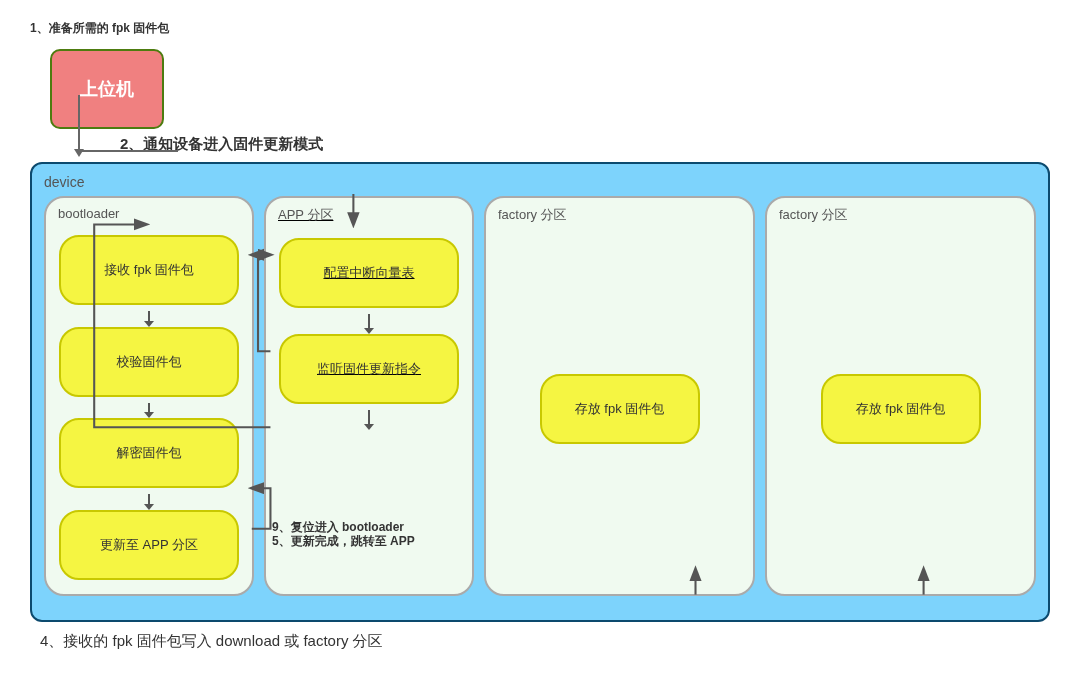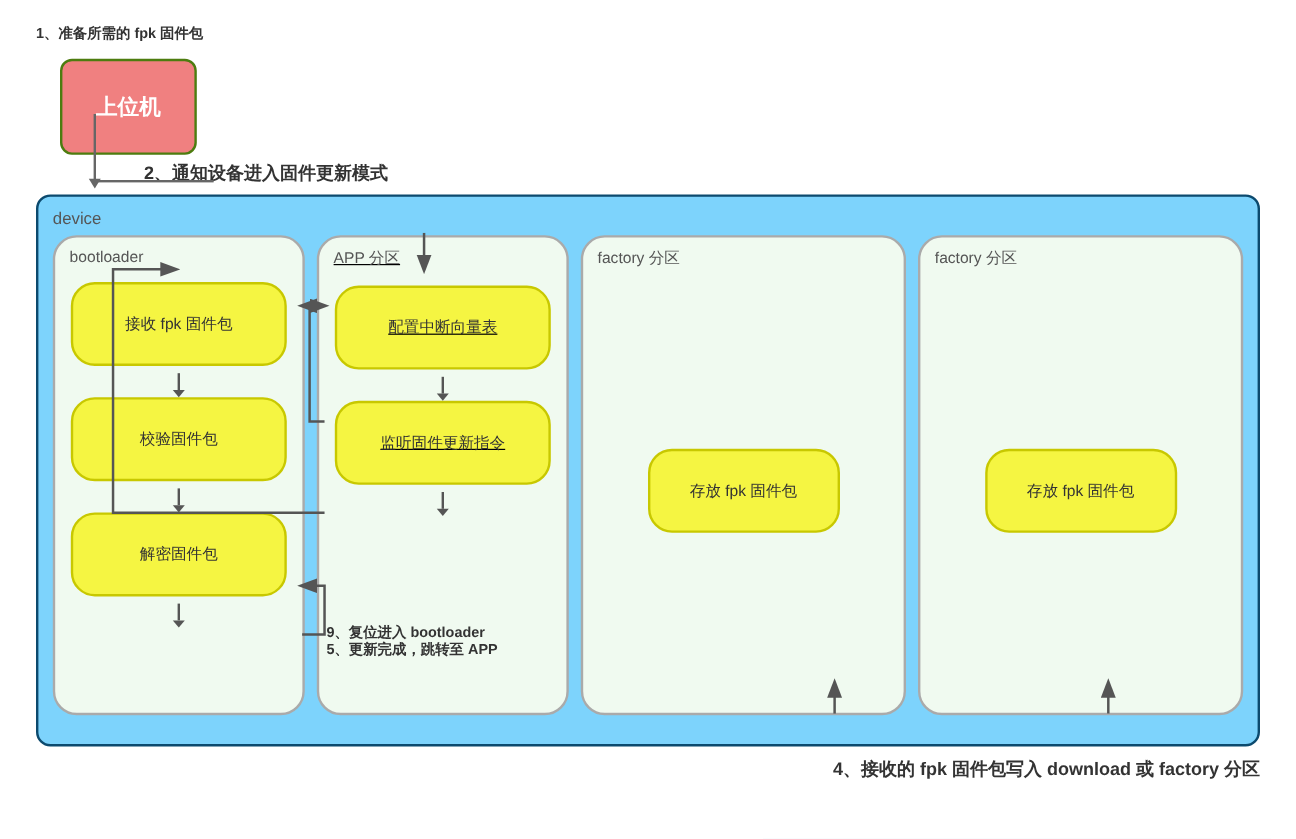--- a/index.html
+++ b/index.html
@@ -130,24 +130,23 @@
       position: absolute;
       bottom: -6px;
       left: -4px;
       border-left: 5px solid transparent;
       border-right: 5px solid transparent;
       border-top: 6px solid #555;
     }
     
     .step4-label {
       font-size: 15px;
-      font-weight: bold;
+      font-weight: normal;
       color: #333;
       margin-top: 8px;
-      text-align: right;
     }
     
     .arrows-svg {
       position: absolute;
       top: 0;
       left: 0;
       width: 100%;
       height: 100%;
       pointer-events: none;
     }
@@ -185,20 +184,21 @@
     <div class="sections-row">
 
       <div class="section-box section-bootloader">
         <div class="section-title">bootloader</div>
         <div class="pill-btn pill-btn-wide">接收 fpk 固件包</div>
         <div class="arrow-down"></div>
         <div class="pill-btn pill-btn-wide">校验固件包</div>
         <div class="arrow-down"></div>
         <div class="pill-btn pill-btn-wide">解密固件包</div>
         <div class="arrow-down"></div>
+        <div class="pill-btn pill-btn-wide">更新至 APP 分区</div>
       </div>
 
       <div class="section-box section-app">
         <div class="section-title">APP 分区</div>
         <div class="pill-btn pill-btn-wide">配置中断向量表</div>
         <div class="arrow-down"></div>
         <div class="pill-btn pill-btn-wide">监听固件更新指令</div>
         <div class="arrow-down"></div>
 
         <div style="position:absolute; bottom:58px; left:6px; font-size:12px; font-weight:bold; color:#333;">9、复位进入 bootloader</div>

